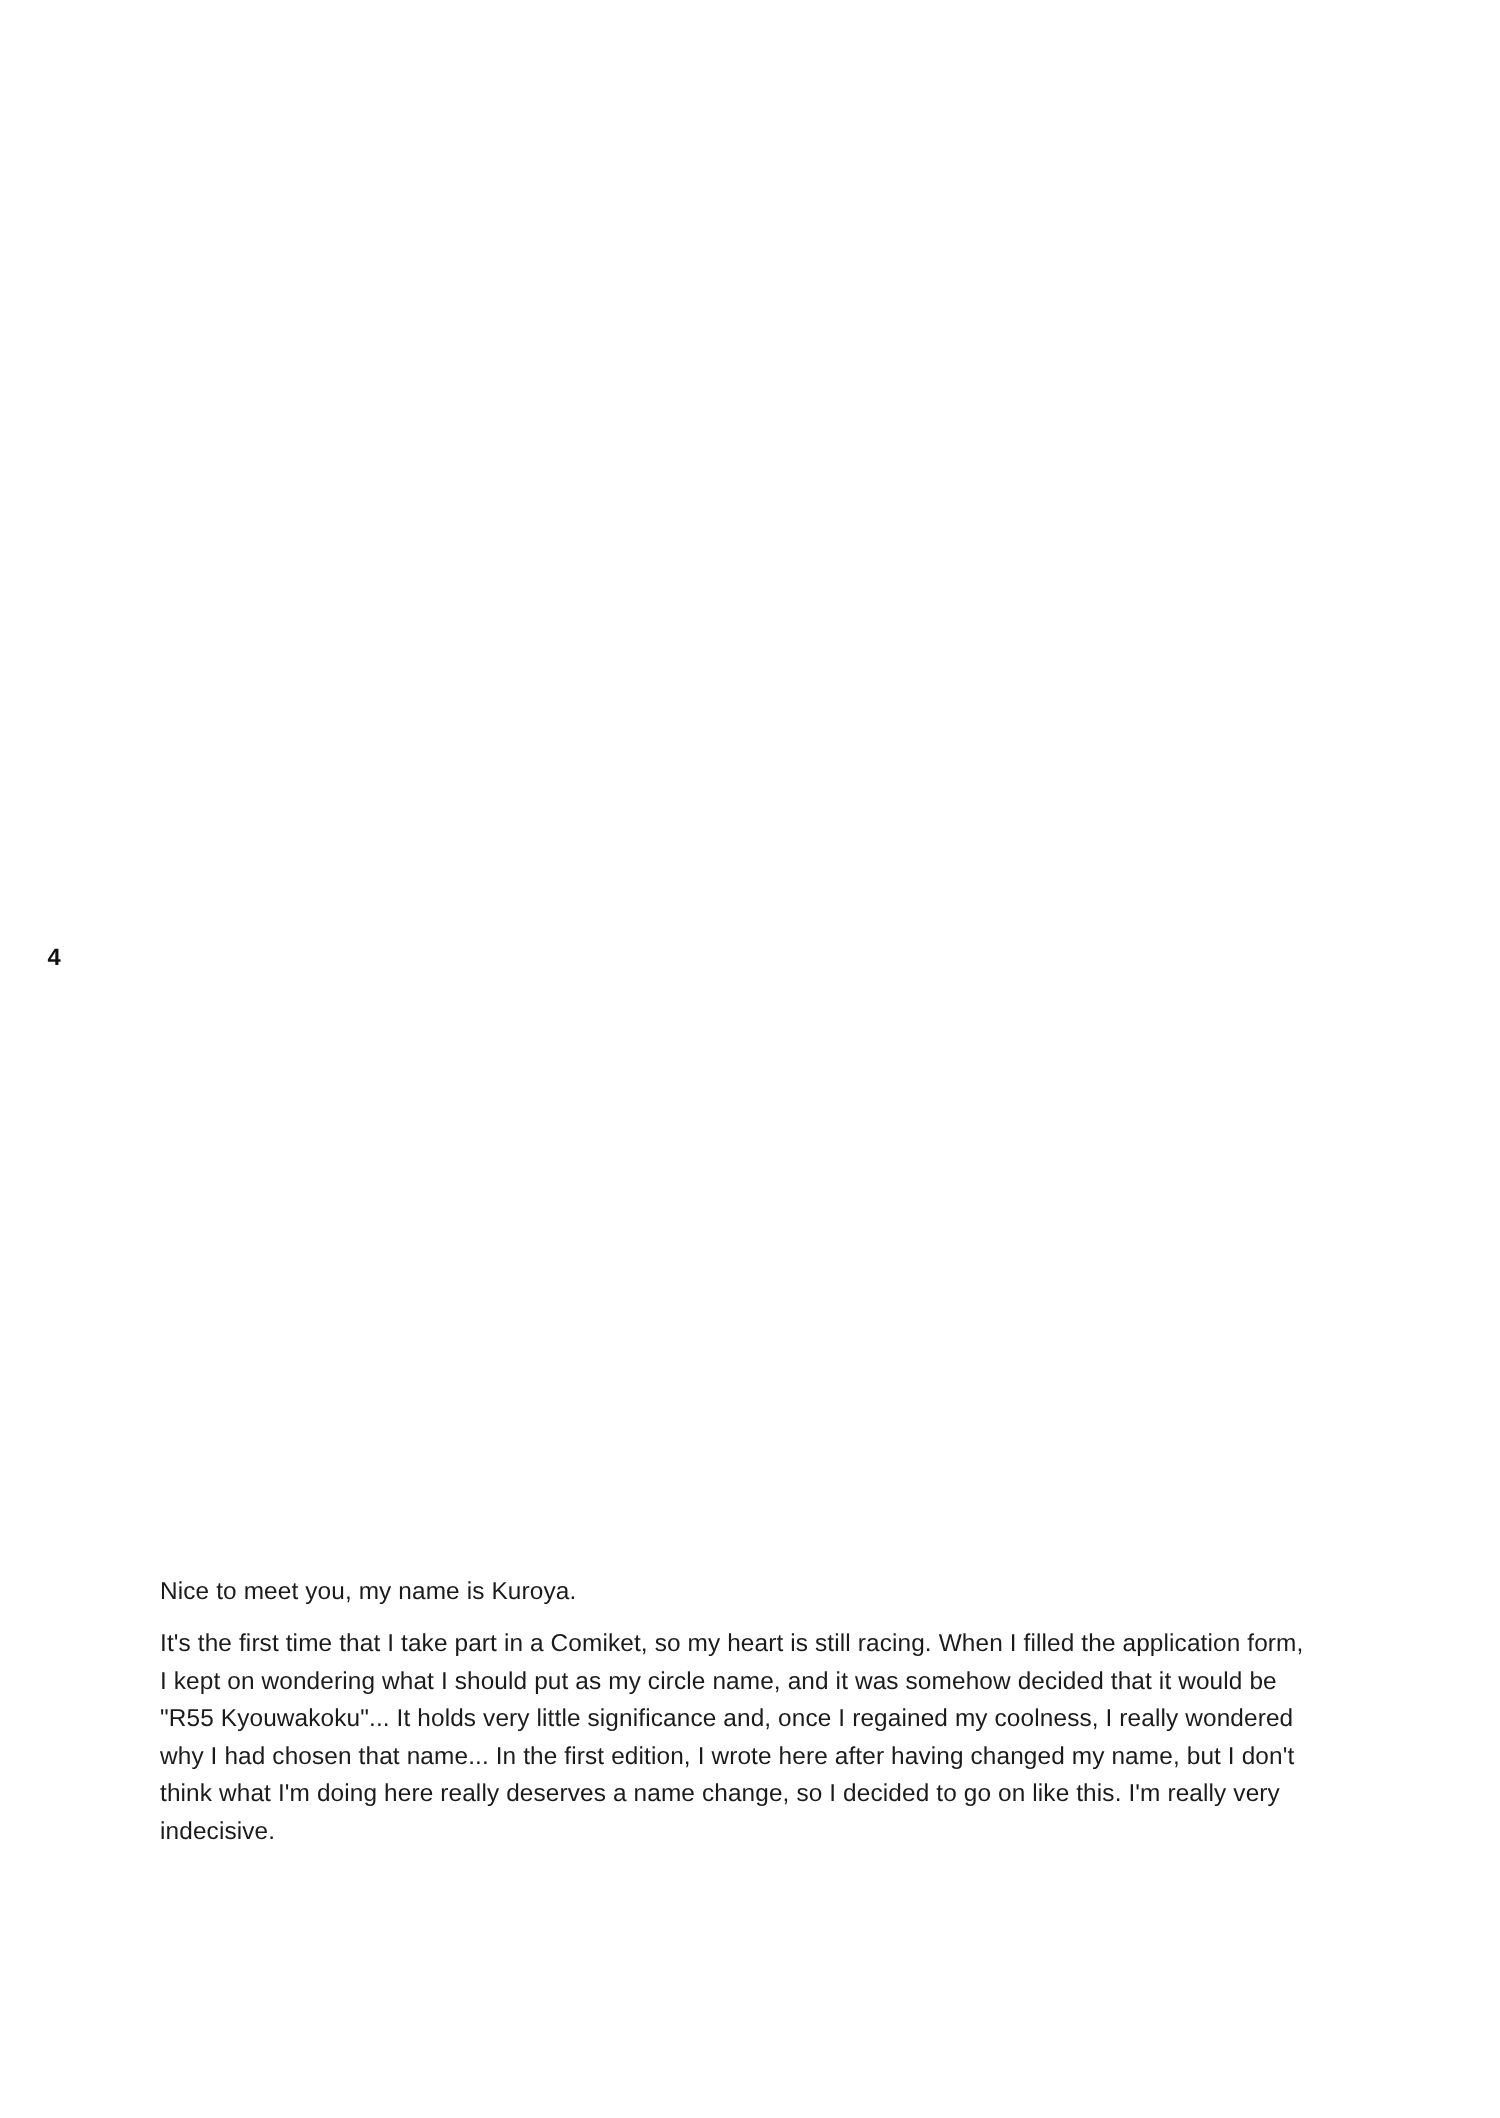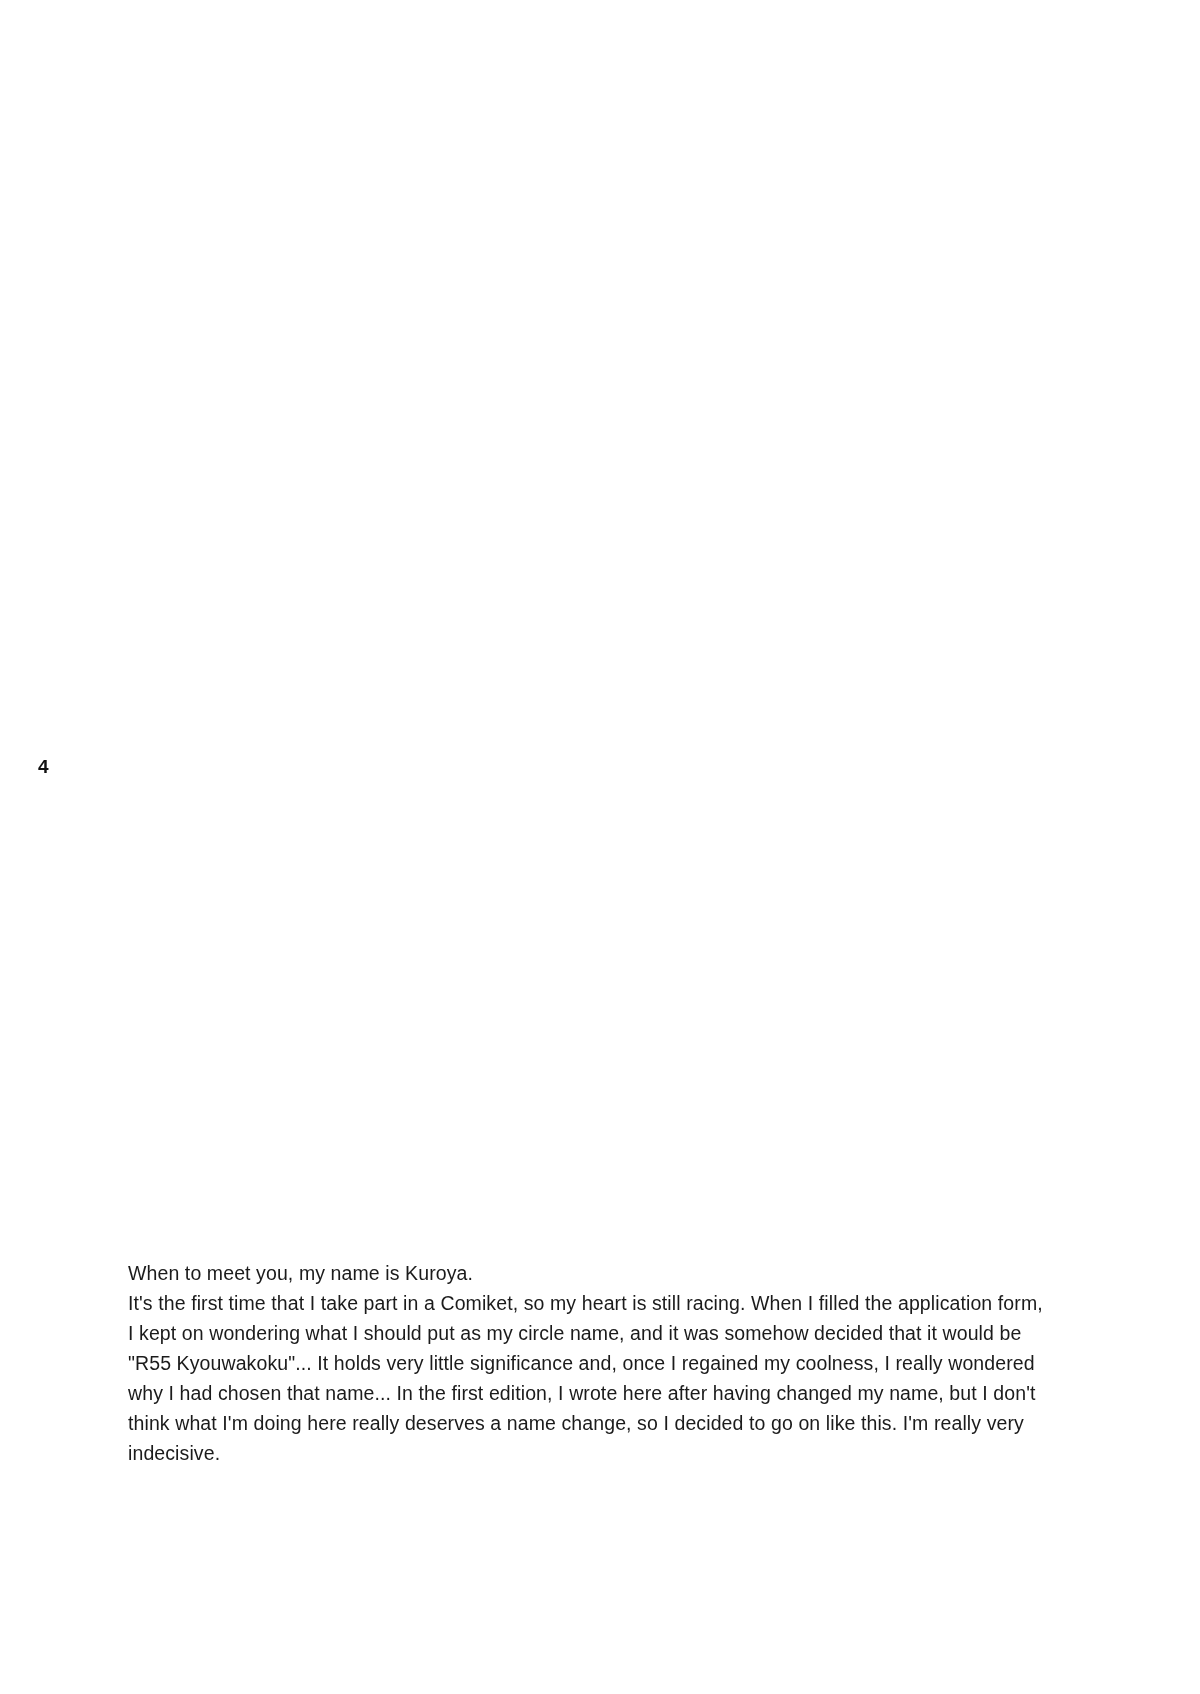--- a/index.html
+++ b/index.html
@@ -40,27 +40,28 @@
     letter-spacing: 0.1px;
   }
   .afterword p {
     margin: 0;
   }
   .afterword .greeting {
     margin-bottom: 0;
   }
   .afterword .body-text {
     text-align: left;
+    margin-top: 12px;
   }
 </style>
 </head>
 <body>
 
 <div class="page">
 
   <div class="page-number">4</div>
 
   <div class="afterword">
-    <p class="greeting">When to meet you, my name is Kuroya.</p>
+    <p class="greeting">Nice to meet you, my name is Kuroya.</p>
     <p class="body-text">It's the first time that I take part in a Comiket, so my heart is still racing. When I filled the application form, I kept on wondering what I should put as my circle name, and it was somehow decided that it would be "R55 Kyouwakoku"... It holds very little significance and, once I regained my coolness, I really wondered why I had chosen that name... In the first edition, I wrote here after having changed my name, but I don't think what I'm doing here really deserves a name change, so I decided to go on like this. I'm really very indecisive.</p>
   </div>
 
 </div>
 
 </body></html>

